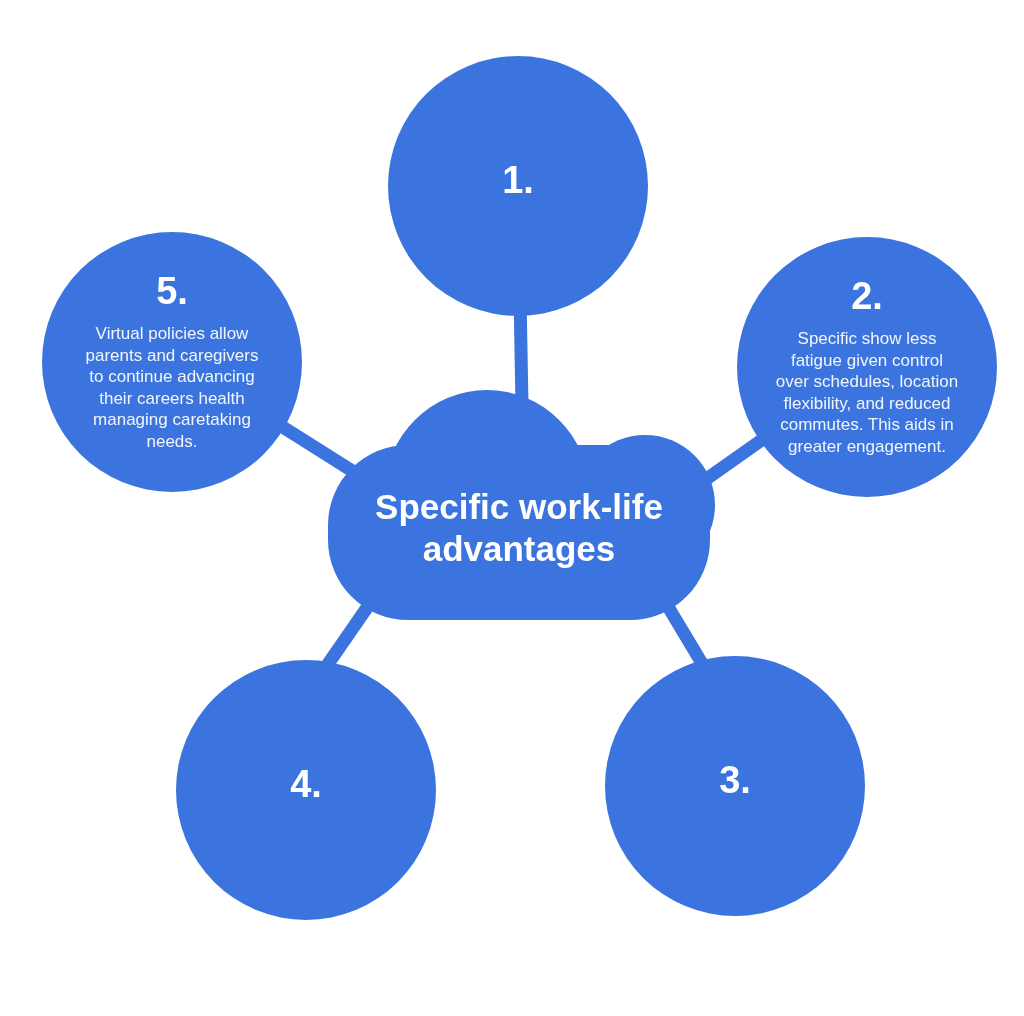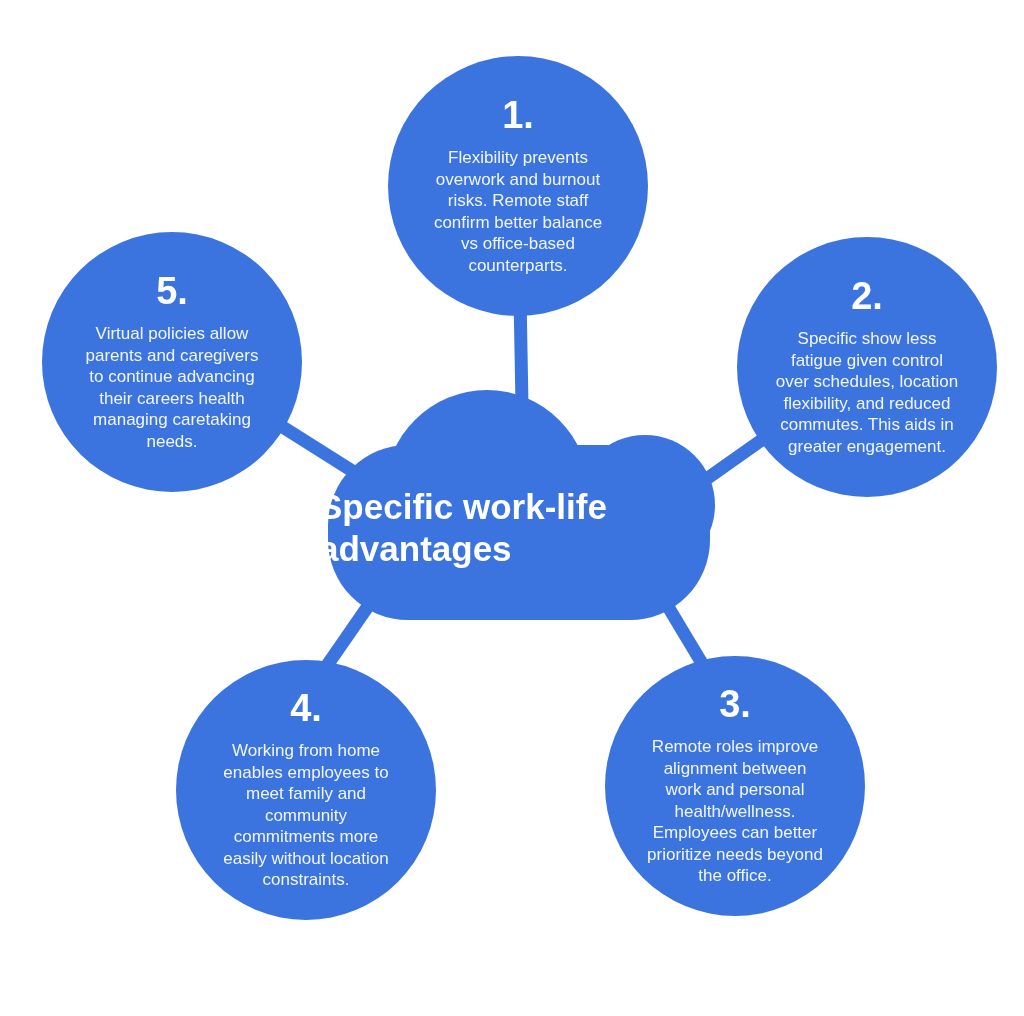--- a/index.html
+++ b/index.html
@@ -55,21 +55,21 @@
   .node-1 { left: 388px; top: 56px;  }
   .node-2 { left: 737px; top: 237px; }
   .node-3 { left: 605px; top: 656px; }
   .node-4 { left: 176px; top: 660px; }
   .node-5 { left: 42px;  top: 232px; }
   .cloud-label {
     position: absolute;
     left: 319px;
     top: 486px;
     width: 400px;
-    text-align: left;
+    text-align: center;
     color: var(--heading);
     font-weight: bold;
     font-size: 35px;
     line-height: 42px;
     white-space: pre-line;
   }
 </style>
 </head>
 <body>
 
@@ -88,58 +88,38 @@
       <circle class="cloud-part" cx="645" cy="505" r="70"></circle>
       <rect class="cloud-part" x="328" y="445" width="382" height="175" rx="80" ry="80"></rect>
     </g>
   </svg>
 
   <div class="cloud-label">Specific work-life
 advantages</div>
 
   <div class="node node-1">
     <div class="num">1.</div>
-    <div class="body">Flexibility prevents
-overwork and burnout
-risks. Remote staff
-confirm better balance
-vs office-based
-counterparts.</div>
   </div>
 
   <div class="node node-2">
     <div class="num">2.</div>
     <div class="body">Specific show less
 fatigue given control
 over schedules, location
 flexibility, and reduced
 commutes. This aids in
 greater engagement.</div>
   </div>
 
   <div class="node node-3">
     <div class="num">3.</div>
-    <div class="body">Remote roles improve
-alignment between
-work and personal
-health/wellness.
-Employees can better
-prioritize needs beyond
-the office.</div>
   </div>
 
   <div class="node node-4">
     <div class="num">4.</div>
-    <div class="body">Working from home
-enables employees to
-meet family and
-community
-commitments more
-easily without location
-constraints.</div>
   </div>
 
   <div class="node node-5">
     <div class="num">5.</div>
     <div class="body">Virtual policies allow
 parents and caregivers
 to continue advancing
 their careers health
 managing caretaking
 needs.</div>

